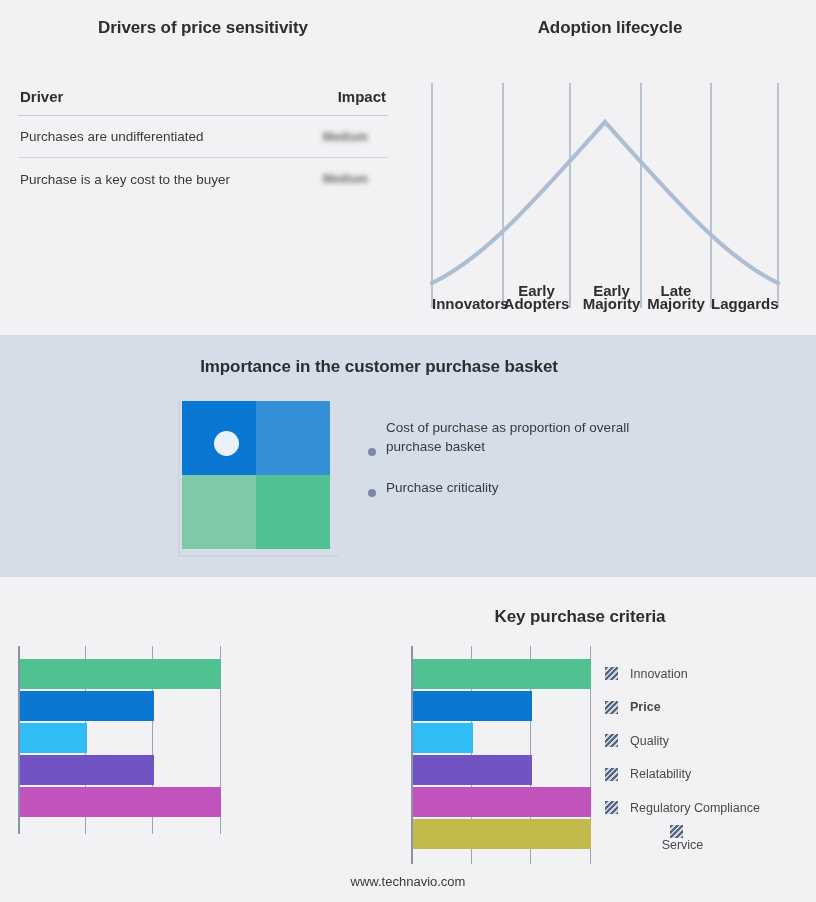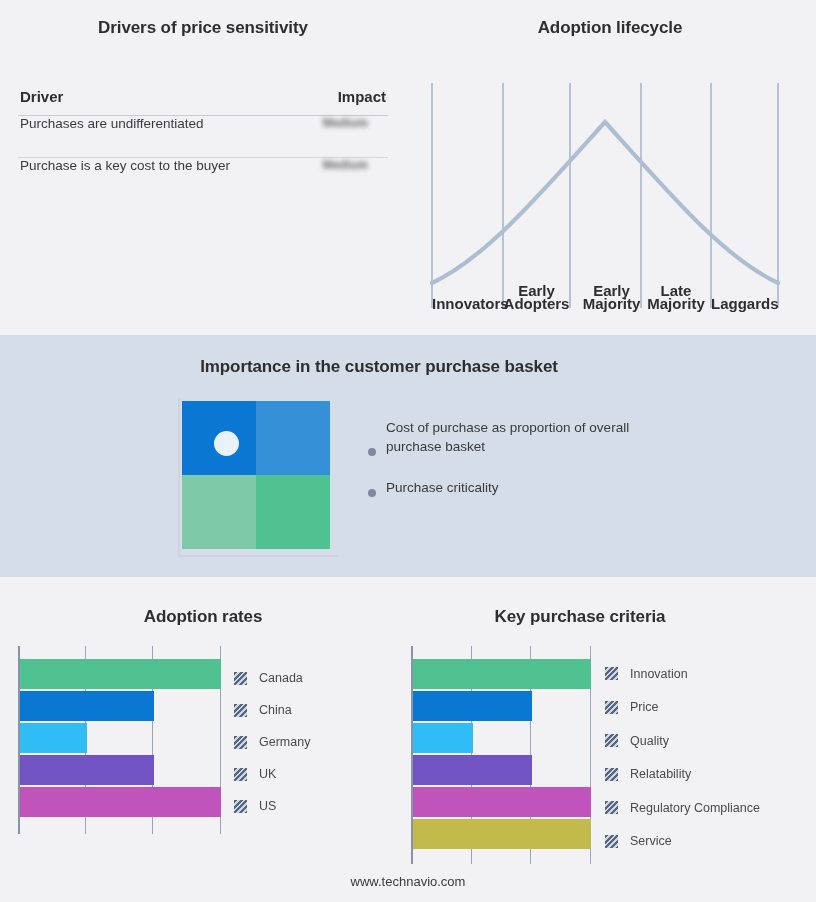--- a/index.html
+++ b/index.html
@@ -24,21 +24,21 @@
 
   
   .drivers { position:absolute; left:18px; top:88px; width:370px; }
   .dv-head {
     display:flex; justify-content:space-between; align-items:flex-end;
     padding:0 2px 10px 2px;
     border-bottom:1px solid #c9cbd0;
   }
   .dv-head span { font-size:15px; font-weight:bold; color:#2e2e30; }
   .dv-row {
-    display:flex; justify-content:space-between; 
+    display:flex; justify-content:space-between; align-items:center;
     height:42px; padding:0 2px;
     border-bottom:1px solid #d5d7db;
     font-size:13.5px; color:#3a3a3c;
   }
   .dv-row:last-of-type { border-bottom:none; }
   .blur-val {
     font-size:12px; color:#6b6b6d; font-weight:600;
     filter: blur(2.6px); user-select:none; padding-right:18px;
   }
   .dv-highlight {
@@ -166,58 +166,35 @@
     <div class="m-legend-item">
       <span class="m-bullet"></span>
       <span class="txt" style="max-width:250px;">Cost of purchase as proportion of overall purchase basket</span>
     </div>
     <div class="m-legend-item" style="margin-top:14px;">
       <span class="m-bullet"></span>
       <span class="txt">Purchase criticality</span>
     </div>
   </div>
 
-  <div class="panel-title" style="left:18px; top:607px; width:370px;">Adoption rates</div>
 
   <div class="barchart" style="left:18px; top:646px; width:210px; height:188px;">
     <div class="bc-plot" style="width:203px; height:188px;">
       <div class="bc-axis"></div>
       <div class="bc-grid" style="left:67px;"></div>
       <div class="bc-grid" style="left:134px;"></div>
       <div class="bc-grid" style="left:202px;"></div>
       <div class="bar" style="left:2px; top:13px;  width:201px; height:30px; background:#50c292;"></div>
       <div class="bar" style="left:2px; top:45px;  width:134px; height:30px; background:#0a78d2;"></div>
       <div class="bar" style="left:2px; top:77px;  width:67px;  height:30px; background:#30bdf5;"></div>
       <div class="bar" style="left:2px; top:109px; width:134px; height:30px; background:#7253c4;"></div>
       <div class="bar" style="left:2px; top:141px; width:201px; height:30px; background:#c153bd;"></div>
     </div>
   </div>
 
-  <div class="bc-legend" style="left:234px; top:662px;">
-    <div class="bc-legend-item" style="height:32px;">
-      <span class="hatch"></span>
-      <span class="lbl">Canada</span>
-    </div>
-    <div class="bc-legend-item" style="height:32px;">
-      <span class="hatch"></span>
-      <span class="lbl">China</span>
-    </div>
-    <div class="bc-legend-item" style="height:32px;">
-      <span class="hatch"></span>
-      <span class="lbl">Germany</span>
-    </div>
-    <div class="bc-legend-item" style="height:32px;">
-      <span class="hatch"></span>
-      <span class="lbl">UK</span>
-    </div>
-    <div class="bc-legend-item" style="height:32px;">
-      <span class="hatch"></span>
-      <span class="lbl">US</span>
-    </div>
-  </div>
 
   <div class="panel-title" style="left:410px; top:607px; width:340px;">Key purchase criteria</div>
 
   <div class="barchart" style="left:411px; top:646px; width:185px; height:218px;">
     <div class="bc-plot" style="width:180px; height:218px;">
       <div class="bc-axis"></div>
       <div class="bc-grid" style="left:60px;"></div>
       <div class="bc-grid" style="left:119px;"></div>
       <div class="bc-grid" style="left:179px;"></div>
       <div class="bar" style="left:2px; top:13px;  width:178px; height:30px; background:#50c292;"></div>
@@ -227,37 +204,37 @@
       <div class="bar" style="left:2px; top:141px; width:178px; height:30px; background:#c153bd;"></div>
       <div class="bar" style="left:2px; top:173px; width:178px; height:30px; background:#c2bb4b;"></div>
     </div>
   </div>
 
   <div class="bc-legend" style="left:605px; top:657px;">
     <div class="bc-legend-item" style="height:33.5px;">
       <span class="hatch"></span>
       <span class="lbl">Innovation</span>
     </div>
-    <div class="bc-legend-item" style="height:33.5px;">
+    <div class="bc-legend-item" style="height:33.5px;font-weight:bold;">
       <span class="hatch"></span>
       <span class="lbl">Price</span>
     </div>
     <div class="bc-legend-item" style="height:33.5px;">
       <span class="hatch"></span>
       <span class="lbl">Quality</span>
     </div>
     <div class="bc-legend-item" style="height:33.5px;">
       <span class="hatch"></span>
       <span class="lbl">Relatability</span>
     </div>
     <div class="bc-legend-item" style="height:33.5px;">
       <span class="hatch"></span>
       <span class="lbl">Regulatory Compliance</span>
     </div>
-    <div class="bc-legend-item" style="height:33.5px;">
+    <div class="bc-legend-item" style="height:33.5px;flex-direction:column;">
       <span class="hatch"></span>
       <span class="lbl">Service</span>
     </div>
   </div>
 
   <div class="footer">www.technavio.com</div>
 
 </div>
 
 </body></html>

